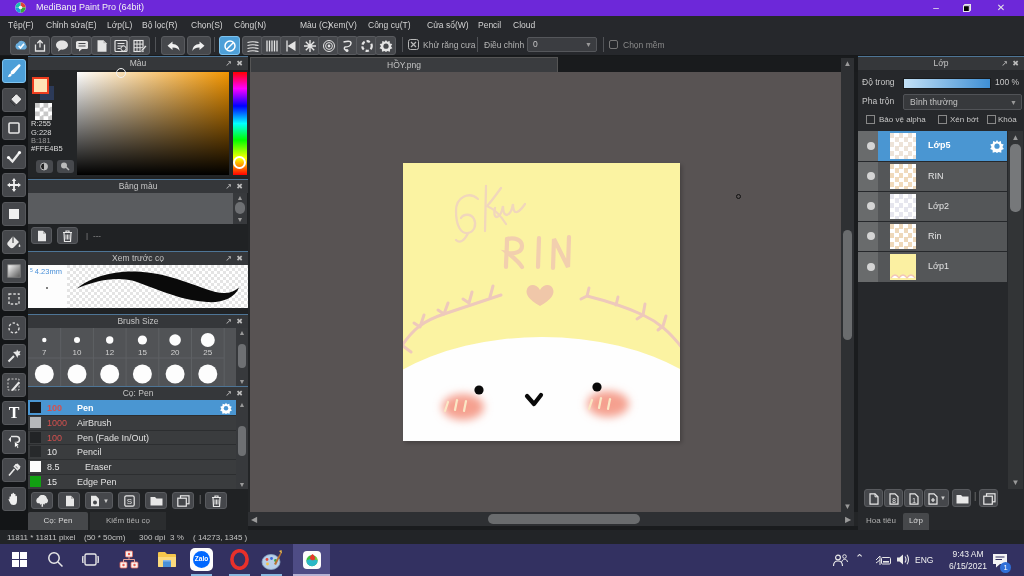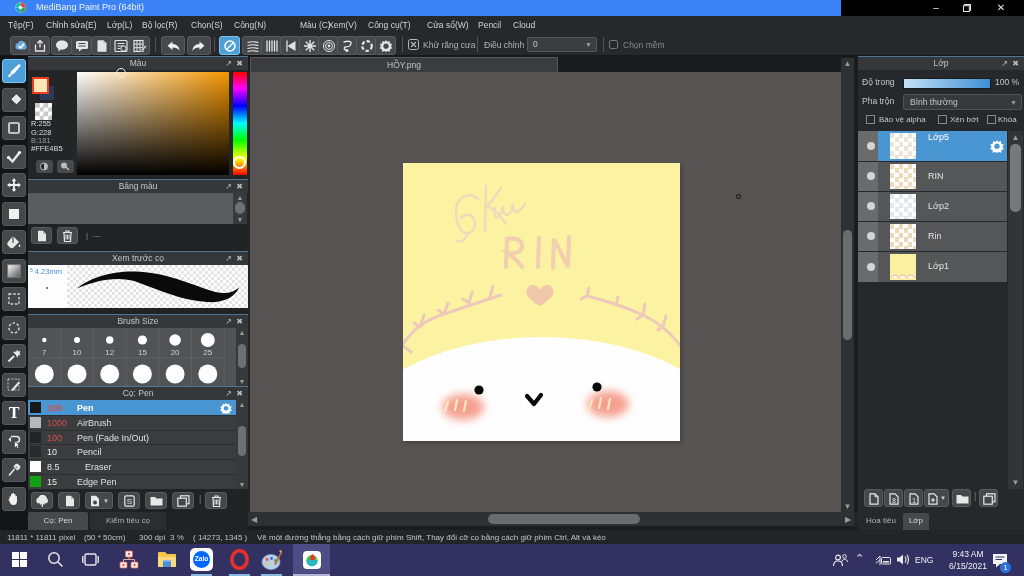--- a/index.html
+++ b/index.html
@@ -1,19 +1,19 @@
 <!DOCTYPE html>
 <html><head>
 <meta charset="utf-8">
 <style>
 * { margin:0; padding:0; box-sizing:border-box; }
 html,body { width:1024px; height:576px; overflow:hidden; background:#000; }
 body { font-family:"Liberation Sans", sans-serif; position:relative; }
 .abs { position:absolute; }
-#titlebar { left:0; top:0; width:841px; height:16px; background:#3b82f6; color:#fff; }
+#titlebar { left:0; top:0; width:1024px; height:16px; background:#6d28d9; color:#fff; }
 #titlebar .txt { position:absolute; left:36px; top:2px; font-size:9px; color:#f2f2f2; }
 #titlebar .wbtn { position:absolute; top:1px; width:14px; height:14px; color:#e8e8e8; font-size:10px; text-align:center; line-height:13px; }
 #menubar { left:0; top:16px; width:1024px; height:17px; background:#26282c; color:#d4d4d4; font-size:8.5px; }
 #menubar span { position:absolute; top:4px; }
 #toolbar { left:0; top:33px; width:1024px; height:23px; background:#26282c; border-bottom:1px solid #17191b; }
 .tbtn { position:absolute; top:36px; width:21px; height:19px; background:#46484c; border:1px solid #595b5f; border-radius:3px; }
 .tbtn.sel { background:#4d9fd8; border-color:#7ec3ef; }
 .tbtn svg { position:absolute; left:50%; top:50%; transform:translate(-50%,-50%); }
 .tsep { position:absolute; top:37px; width:1px; height:15px; background:#515357; }
 .tlabel { position:absolute; color:#b4b4b4; font-size:8.5px; top:40px; }
@@ -555,21 +555,21 @@
 <div class="check9 abs" style="left:938px;top:115px;border-color:#888"></div>
 <div class="abs" style="left:950px;top:115px;color:#c8c8c8;font-size:8px">Xén bớt</div>
 <div class="check9 abs" style="left:987px;top:115px;border-color:#888"></div>
 <div class="abs" style="left:998px;top:115px;color:#c8c8c8;font-size:8px">Khóa</div>
 
 <div class="abs" id="layerrows" style="font-size:9px;white-space:nowrap">
 <div class="abs" style="left:858px;top:131px;width:149px;height:30px;background:#4a96d2"></div>
 <div class="abs" style="left:858px;top:131px;width:20px;height:30px;background:#696b6c"></div>
 <div class="abs" style="left:867px;top:142px;width:8px;height:8px;background:#d4d4d4;border-radius:50%"></div>
 <div class="abs" style="left:890px;top:133px;width:26px;height:26px;background:conic-gradient(#fff 25%,#ede3d8 25% 50%,#fff 50% 75%,#ede3d8 75%);background-size:9px 9px"></div>
-<div class="abs" style="left:928px;top:132px;color:#fff;font-weight:normal">Lớp5</div>
+<div class="abs" style="left:928px;top:140px;color:#fff;font-weight:bold">Lớp5</div>
 <svg class="abs" style="left:990px;top:139px" width="14" height="14" viewBox="0 0 14 14">
       <path d="M7 1 L8.3 3 L10.9 2.1 L11.2 4.8 L13.7 5.5 L12.4 7.9 L13.9 10 L11.4 11 L11.3 13.7 L8.6 13 L7 14 L5.4 13 L2.7 13.7 L2.6 11 L0.1 10 L1.6 7.9 L0.3 5.5 L2.8 4.8 L3.1 2.1 L5.7 3 Z" fill="#fff"></path>
       <circle cx="7" cy="7.2" r="2.6" fill="#4a96d2"></circle>
     </svg>
 <div class="abs" style="left:858px;top:162px;width:149px;height:29px;background:#545658"></div>
 <div class="abs" style="left:858px;top:162px;width:20px;height:29px;background:#696b6c"></div>
 <div class="abs" style="left:867px;top:172px;width:8px;height:8px;background:#d4d4d4;border-radius:50%"></div>
 <div class="abs" style="left:890px;top:164px;width:26px;height:25px;background:conic-gradient(#fff 25%,#f0dabc 25% 50%,#fff 50% 75%,#f0dabc 75%);background-size:9px 9px"></div>
 <div class="abs" style="left:928px;top:171px;color:#e4e4e4">RIN</div>
 <div class="abs" style="left:858px;top:192px;width:149px;height:29px;background:#545658"></div>
@@ -639,21 +639,20 @@
 </div>
 <div class="abs" style="left:860px;top:513px;width:42px;height:17px;color:#b0b0b0;font-size:8px;text-align:center;line-height:16px">Hoa tiêu</div>
 <div class="abs" style="left:903px;top:513px;width:26px;height:17px;background:#46484b;border-radius:2px 2px 0 0;color:#d8d8d8;font-size:8px;text-align:center;line-height:16px">Lớp</div>
 
 <div class="abs" id="statusbar">
   <span style="left:7px">11811 * 11811 pixel</span>
   <span style="left:84px">(50 * 50cm)</span>
   <span style="left:139px">300 dpi</span>
   <span style="left:170px">3 %</span>
   <span style="left:193px">( 14273, 1345 )</span>
-  <span style="left:257px">Vẽ một đường thẳng bằng cách giữ phím Shift, Thay đổi cỡ cọ bằng cách giữ phím Ctrl, Alt và kéo</span>
 </div>
 
 <div class="abs" id="taskbar"></div>
 
 <svg class="abs" style="left:12px;top:552px" width="15" height="15" viewBox="0 0 15 15">
     <rect x="0" y="0" width="7" height="7" fill="#fff"></rect>
     <rect x="8" y="0" width="7" height="7" fill="#fff"></rect>
     <rect x="0" y="8" width="7" height="7" fill="#fff"></rect>
     <rect x="8" y="8" width="7" height="7" fill="#fff"></rect>
   </svg>

